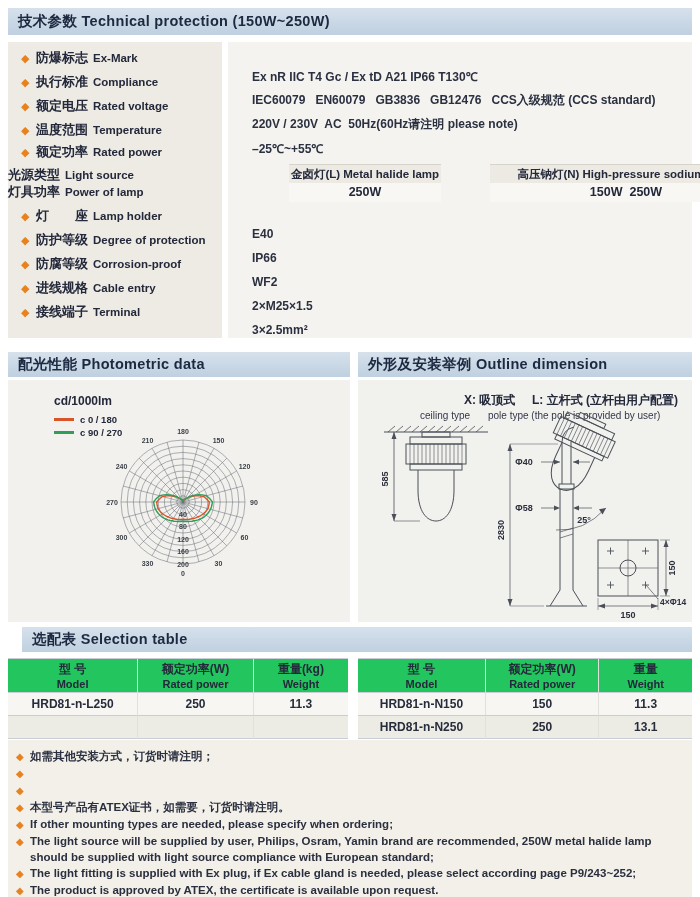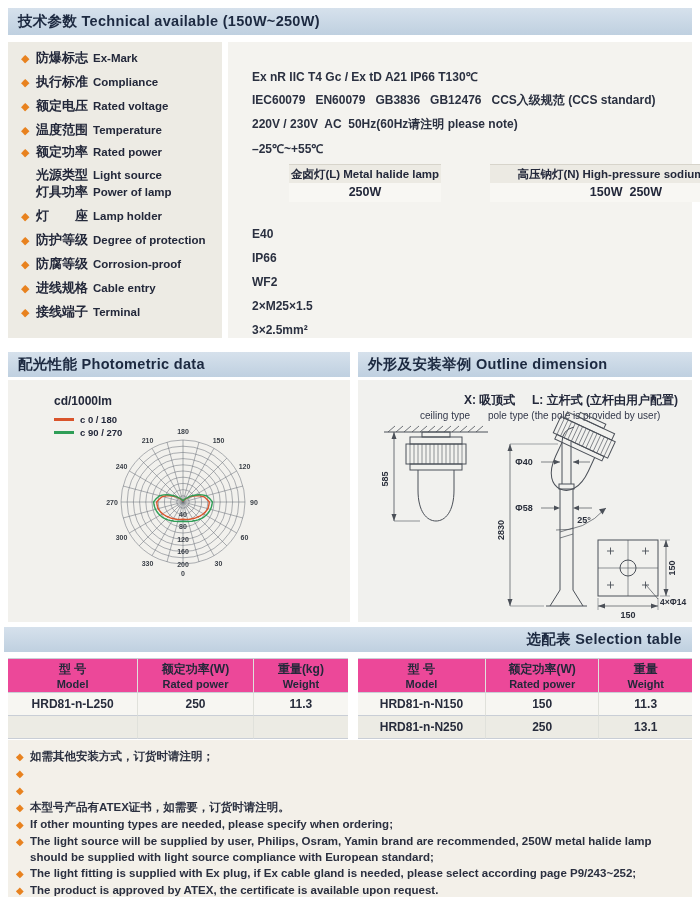--- a/index.html
+++ b/index.html
@@ -5,35 +5,35 @@
   html,body{margin:0;padding:0;background:#ffffff;}
   .page{position:relative;width:700px;height:897px;background:#ffffff;overflow:hidden;
         font-family:"Liberation Sans",sans-serif;color:#262b3a;}
   
   .bar{position:absolute;display:flex;align-items:center;padding:0 10px;box-sizing:border-box;
        height:27px;background:linear-gradient(180deg,#d6e1ec,#bfd0e0);
        font-weight:bold;font-size:14.5px;color:#1c2940;letter-spacing:.3px;}
   .bar-top{left:8px;right:8px;top:8px;}
   .bar-photo{left:8px;width:342px;top:352px;height:25px;}
   .bar-outline{left:358px;width:334px;top:352px;height:25px;}
-  .bar-selection{left:4px;right:8px;top:627px;height:25px;justify-content:flex-end;}
+  .bar-selection{left:22px;right:8px;top:627px;height:25px;}
   
   .tech{position:absolute;top:42px;left:8px;width:684px;height:296px;}
   .tech-bg-left{position:absolute;left:0;top:0;bottom:0;width:214px;background:#edebe4;}
   .tech-bg-right{position:absolute;left:220px;top:0;bottom:0;right:0;background:#f4f3ef;}
   .tech-rows{position:relative;padding-top:4px;}
   .t-row{display:flex;align-items:center;height:24px;}
   .t-row.short{height:20px;}
   .t-label{width:214px;box-sizing:border-box;padding-left:13px;display:flex;align-items:center;flex-shrink:0;}
   .diamond{color:#e8821f;font-size:11px;width:15px;flex-shrink:0;}
   .zh{font-weight:bold;font-size:13px;color:#23283a;white-space:pre;}
   .en{font-weight:bold;font-size:11.5px;color:#23283a;margin-left:5px;white-space:nowrap;}
   .t-value{flex:1;padding-left:30px;font-weight:bold;font-size:12px;color:#2a3040;white-space:pre;margin-top:36px;}
   .power-block{display:flex;height:42px;align-items:center;}
-  .power-labels{width:214px;box-sizing:border-box;padding-left:28px;flex-shrink:0;}
+  .power-labels{width:214px;box-sizing:border-box;flex-shrink:0;}
   .power-labels .pline{height:17px;display:flex;align-items:center;}
   .power-table{display:flex;gap:9px;margin-left:27px;}
   .p-col{border-top:1px solid #d7d4cb;margin-left:40px;}
   .p-col1{width:152px;}
   .p-col2{width:272px;}
   .p-head{height:18px;line-height:18px;text-align:center;background:#eceae3;
           font-weight:bold;font-size:11.5px;color:#23283a;white-space:nowrap;}
   .p-val{height:19px;line-height:19px;text-align:center;background:#f8f7f3;
          font-weight:bold;font-size:12.5px;color:#23283a;white-space:pre;}
   
@@ -56,40 +56,40 @@
   .dim{font-family:"Liberation Sans",sans-serif;font-size:9px;font-weight:bold;fill:#2b303c;}
   .dim-s{font-family:"Liberation Sans",sans-serif;font-size:8.5px;font-weight:bold;fill:#2b303c;}
   
   .sel-table{position:absolute;top:658px;display:grid;grid-template-columns:38% 34% 28%;
              border-top:1px solid #c9ced6;}
   .sel-left{left:8px;width:340px;}
   .sel-right{left:358px;width:334px;}
   .s-cell{border-bottom:1px solid #c9ced6;display:flex;flex-direction:column;justify-content:center;
           align-items:center;text-align:center;box-sizing:border-box;}
   .s-cell.c2,.s-cell.c3{border-left:1px solid #e0e1db;}
-  .s-head{height:34px;background:#ec4899;}
+  .s-head{height:34px;background:#22c55e;}
   .s-h-zh{font-weight:bold;font-size:12px;color:#23283a;}
   .s-h-en{font-weight:bold;font-size:11px;color:#23283a;}
   .s-data{height:23px;font-weight:bold;font-size:12px;color:#272c3c;}
   .r-odd{background:#f7f6f2;}
   .r-even{background:#ecebe4;}
   
   .notes{position:absolute;left:8px;right:8px;top:740px;bottom:0;background:#f3f0e9;
          padding:8px 8px 0 8px;box-sizing:border-box;}
   .note{display:flex;align-items:flex-start;line-height:16px;}
   .note .diamond{font-size:10px;width:14px;padding-top:1px;}
   .note-text{font-weight:bold;font-size:11.5px;color:#2a2f3f;}
 </style>
 </head>
 <body>
 
 <div class="page">
 
   <div class="bar bar-top">
-    <span>技术参数  Technical  available (150W~250W)</span>
+    <span>技术参数  Technical  protection (150W~250W)</span>
   </div>
 
   <div class="tech">
     <div class="tech-bg-left"></div>
     <div class="tech-bg-right"></div>
     <div class="tech-rows">
 
       <div class="t-row">
         <div class="t-label">
             <span class="diamond">◆</span>

